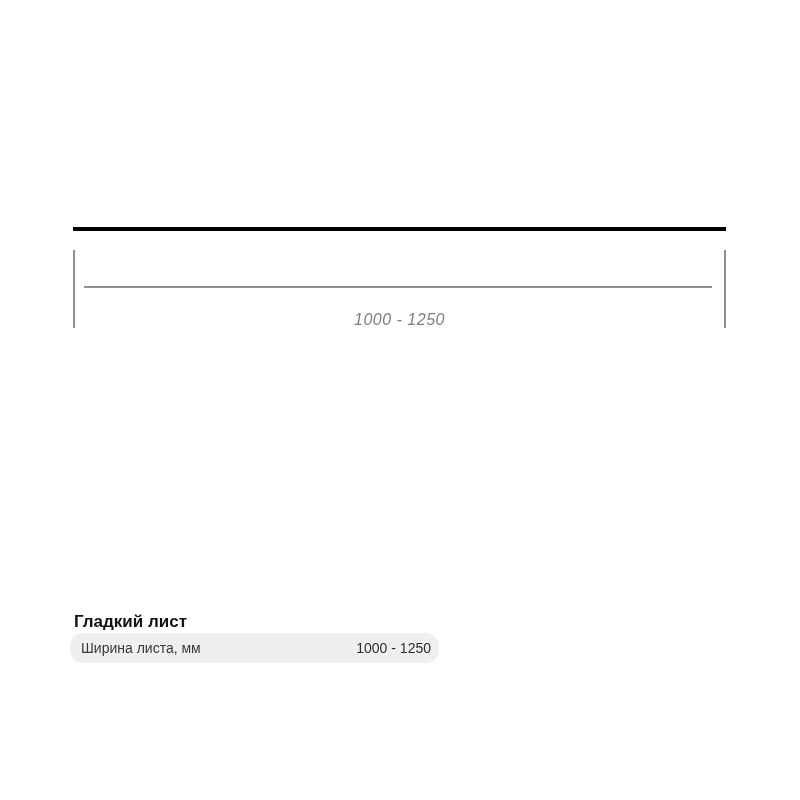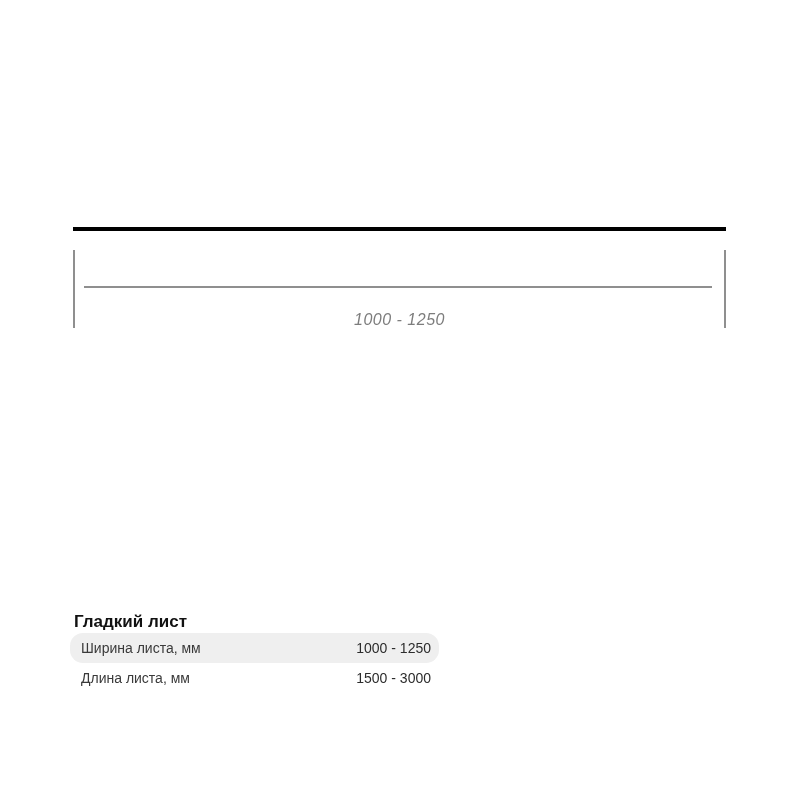--- a/index.html
+++ b/index.html
@@ -112,21 +112,17 @@
 
   <h2 class="section-title">Гладкий лист</h2>
 
   <div class="spec-table">
 
     <div class="spec-row alt">
       <span class="spec-label">Ширина листа, мм</span>
       <span class="spec-value">1000 - 1250</span>
     </div>
 
-    <div class="spec-row">
-      <span class="spec-label">Длина листа, мм</span>
-      <span class="spec-value">1500 - 3000</span>
-    </div>
 
 
   </div>
 
 </div>
 
 </body></html>

